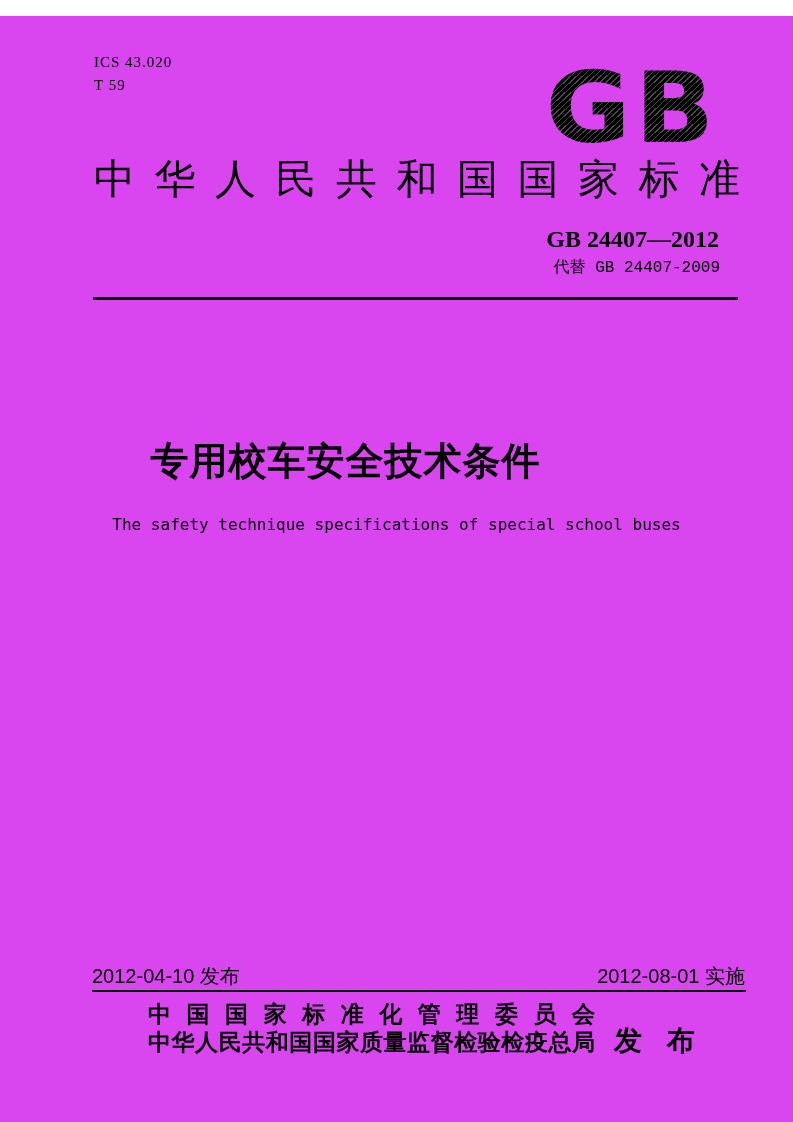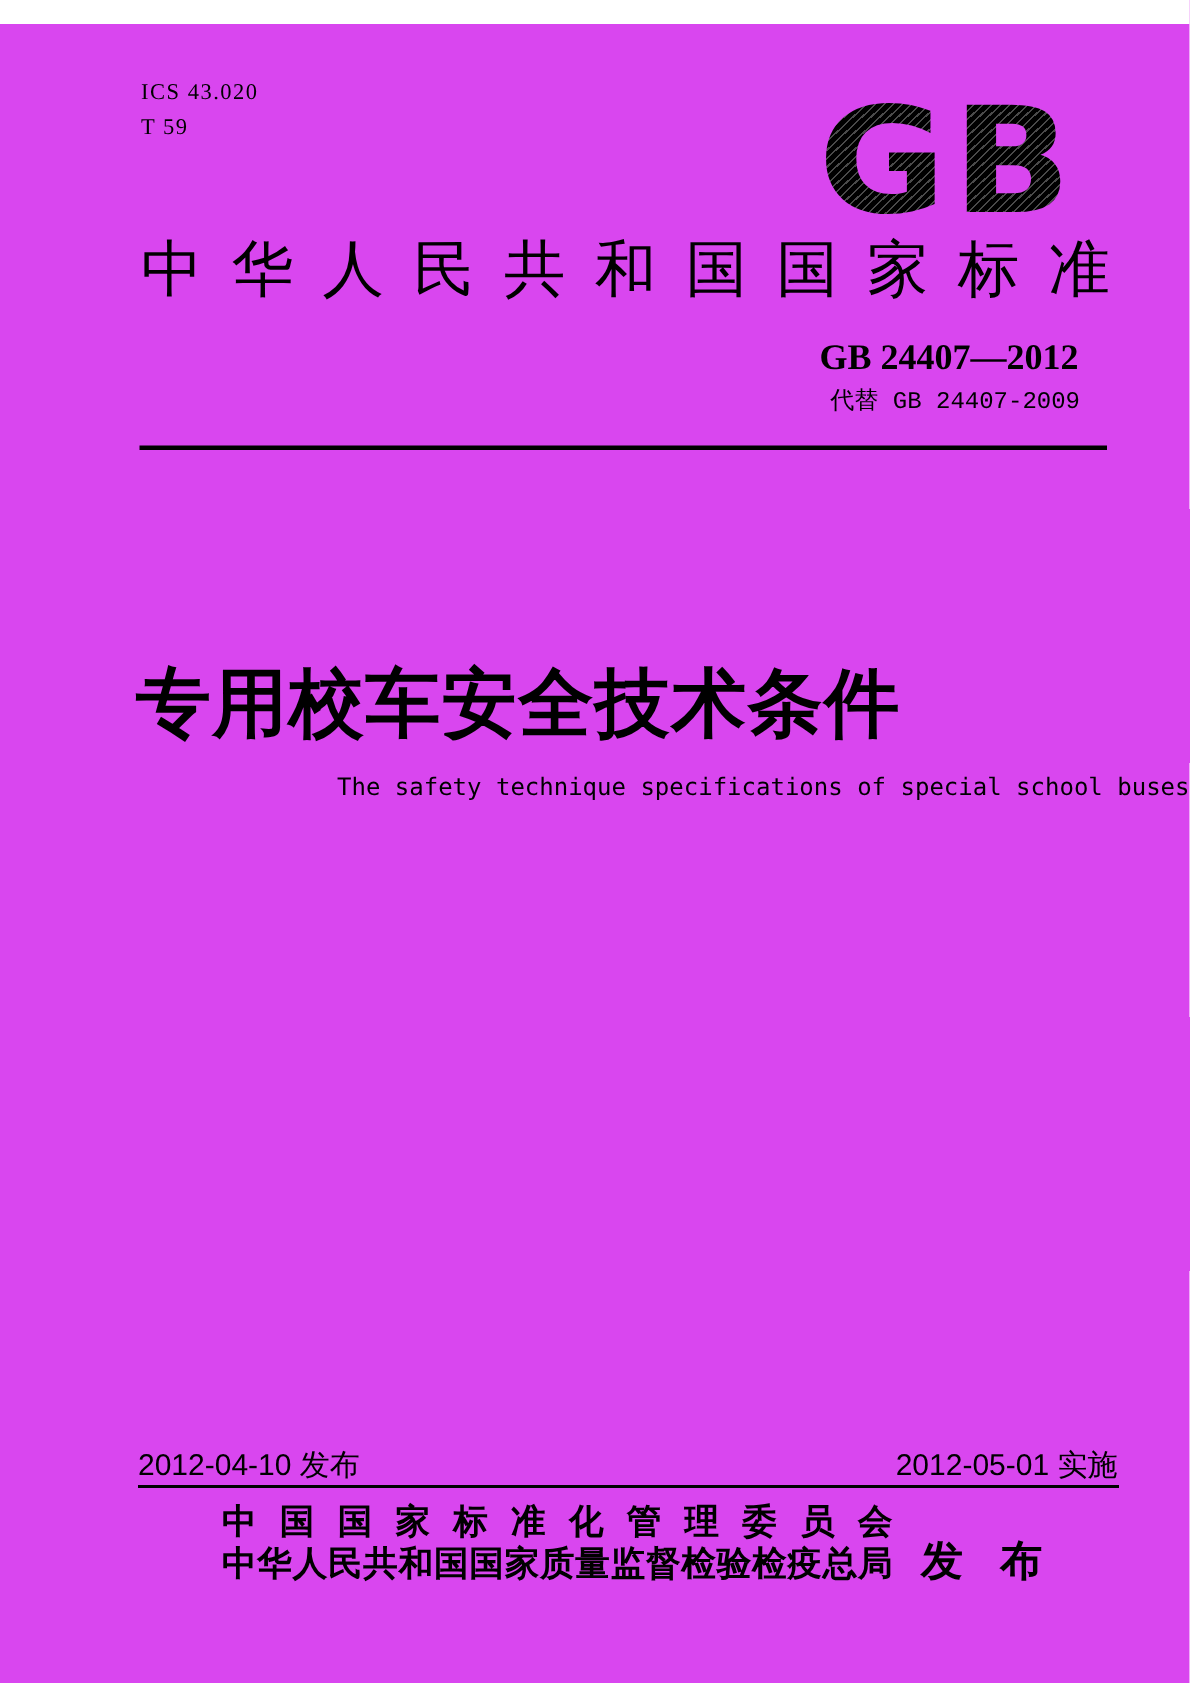--- a/index.html
+++ b/index.html
@@ -43,27 +43,27 @@
     font-family:"Liberation Serif","DejaVu Serif",serif;
   }
 
   .std-num  { position:absolute; right:74px; top:210px; font-size:24px; font-weight:600; }
   .replaces { position:absolute; right:73px; top:241px; font-size:16px;font-family:Liberation Mono, monospace; }
 
   .rule-top { position:absolute; left:93px; top:281px; width:645px; height:3px; background:#000; }
 
   .doc-title {
     position:absolute; left:0; top:420px; width:643px;
-    text-align:center; font-size:50px; font-weight:bold; letter-spacing:1px;
+    text-align:center; font-size:38px; font-weight:bold; letter-spacing:1px;
     font-family:"Liberation Sans","DejaVu Sans",sans-serif;
     padding-left:48px;
   }
   .doc-title-en {
     position:absolute; left:0; top:499px; width:793px;
-    text-align:right; font-size:16px;
+    text-align:center; font-size:16px;
     font-family:"DejaVu Sans Mono","Liberation Mono",monospace;
   }
 
   
   .date-issue { position:absolute; left:92px;  top:947px; font-size:20px; font-family:"Liberation Sans","DejaVu Sans",sans-serif; }
   .date-impl  { position:absolute; right:48px; top:947px; font-size:20px; font-family:"Liberation Sans","DejaVu Sans",sans-serif; }
   .rule-bottom{ position:absolute; left:92px;  top:974px; width:654px; height:2px; background:#000; }
 
   
   .issuer {
@@ -94,21 +94,21 @@
 
   <div class="std-num">GB 24407—2012</div>
   <div class="replaces">代替 GB 24407-2009</div>
 
   <div class="rule-top"></div>
 
   <div class="doc-title">专用校车安全技术条件</div>
   <div class="doc-title-en">The safety technique specifications of special school buses</div>
 
   <div class="date-issue">2012-04-10 发布</div>
-  <div class="date-impl">2012-05-01 实施</div>
+  <div class="date-impl">2012-08-01 实施</div>
   <div class="rule-bottom"></div>
 
   <div class="issuer">
     <div class="line">中国国家标准化管理委员会</div>
     <div class="line">中华人民共和国国家质量监督检验检疫总局</div>
   </div>
 
   <div class="publish-label">发 布</div>
 
 </div>

